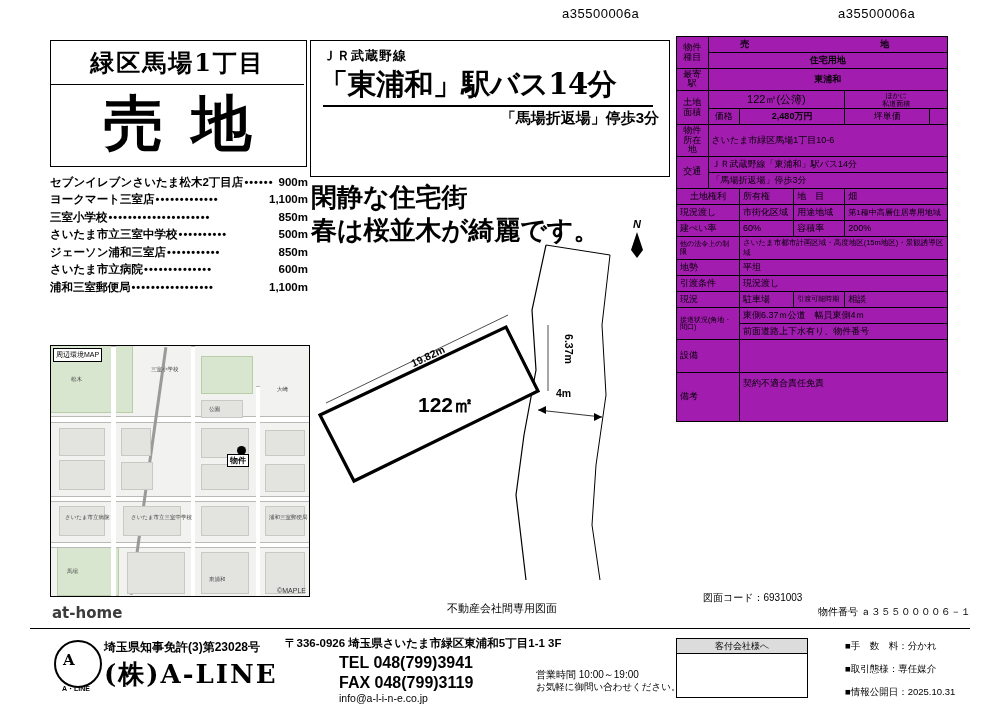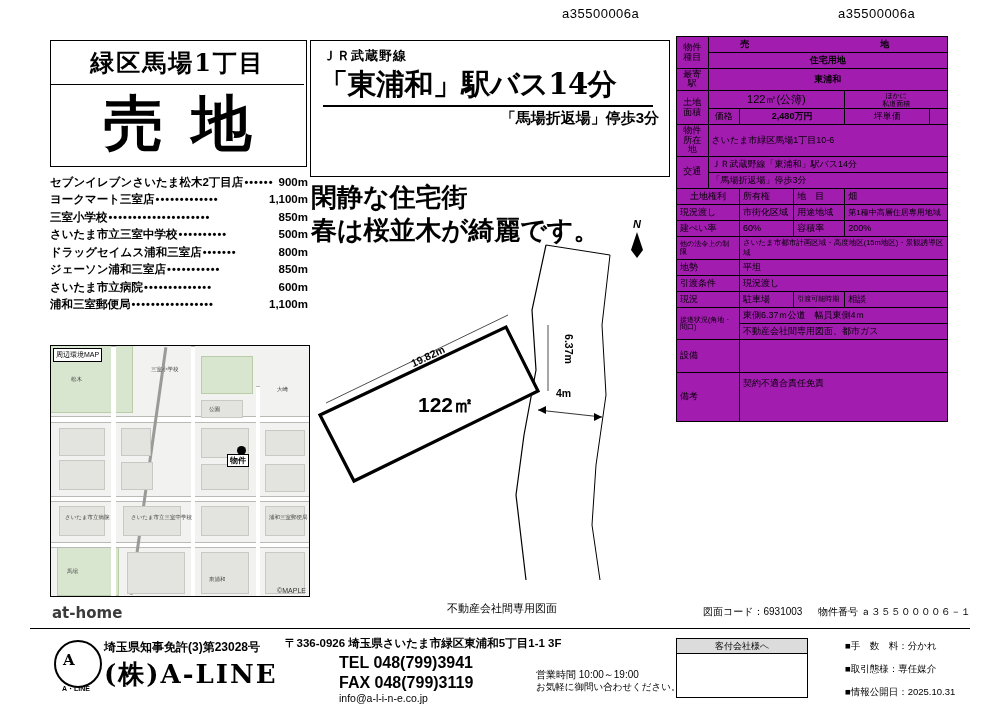--- a/index.html
+++ b/index.html
@@ -80,21 +80,21 @@
   .logo{position:absolute;left:54px;top:640px;width:44px;height:44px;border:2px solid #000;border-radius:50%;}
   .logo .inner{position:absolute;left:7px;top:9px;font-size:15px;font-weight:bold;font-family:"DejaVu Serif",serif;}
   .logotxt{position:absolute;left:104px;top:657px;font-size:26px;font-weight:bold;letter-spacing:2px;font-family:"DejaVu Serif","Liberation Serif",serif;}
   .lic{position:absolute;left:104px;top:639px;font-size:12px;font-weight:bold;}
   .addr{position:absolute;left:285px;top:636px;font-size:11.5px;font-weight:bold;}
   .tel{position:absolute;left:339px;top:654px;font-size:16px;font-weight:bold;}
   .fax{position:absolute;left:339px;top:674px;font-size:16px;font-weight:bold;}
   .mail{position:absolute;left:339px;top:692px;font-size:10.5px;}
   .hours{position:absolute;left:536px;top:668px;font-size:10px;}
   .hours2{position:absolute;left:536px;top:681px;font-size:9.5px;}
-  .dwgcode{position:absolute;left:703px;top:605px;font-size:10px;}
+  .dwgcode{position:absolute;left:703px;top:591px;font-size:10px;}
   .objcode{position:absolute;left:818px;top:605px;font-size:10px;}
   .stamp{position:absolute;left:676px;top:638px;width:130px;height:58px;border:1px solid #000;}
   .stamphdr{position:absolute;left:0;top:0;width:130px;height:14px;background:#dcdcdc;border-bottom:1px solid #000;font-size:9px;text-align:center;line-height:14px;}
   .rinfo{position:absolute;left:818px;font-size:9.5px;margin-left:27px;}
 </style>
 </head>
 <body>
 
 <div class="pg">
 
@@ -119,25 +119,20 @@
     </div>
     <div class="liferow">
       <span class="nm">三室小学校</span>
       <span class="dots">•••••••••••••••••••••</span>
       <span class="dv">850m</span>
     </div>
     <div class="liferow">
       <span class="nm">さいたま市立三室中学校</span>
       <span class="dots">••••••••••</span>
       <span class="dv">500m</span>
-    </div>
-    <div class="liferow">
-      <span class="nm">ドラッグセイムス浦和三室店</span>
-      <span class="dots">•••••••</span>
-      <span class="dv">800m</span>
     </div>
     <div class="liferow">
       <span class="nm">ジェーソン浦和三室店</span>
       <span class="dots">•••••••••••</span>
       <span class="dv">850m</span>
     </div>
     <div class="liferow">
       <span class="nm">さいたま市立病院</span>
       <span class="dots">••••••••••••••</span>
       <span class="dv">600m</span>
@@ -312,21 +307,21 @@
       <td colspan="2">現況</td>
       <td>駐車場</td>
       <td style="font-size:7px;">引渡可能時期</td>
       <td colspan="2">相談</td>
     </tr>
     <tr>
       <td colspan="2" rowspan="2" style="font-size:7px;line-height:1.05;">接道状況(角地・間口)</td>
       <td colspan="4">東側6.37ｍ公道　幅員東側4ｍ</td>
     </tr>
     <tr>
-      <td colspan="4">不動産会社間専用図面、都市ガス</td>
+      <td colspan="4">前面道路上下水有り、物件番号</td>
     </tr>
     <tr>
       <td colspan="2" style="height:30px;">設備</td>
       <td colspan="4"></td>
     </tr>
     <tr>
       <td colspan="2" style="height:46px;">備考</td>
       <td colspan="4" style="vertical-align:top;padding-top:4px;">契約不適合責任免責</td>
     </tr>
   </tbody>

